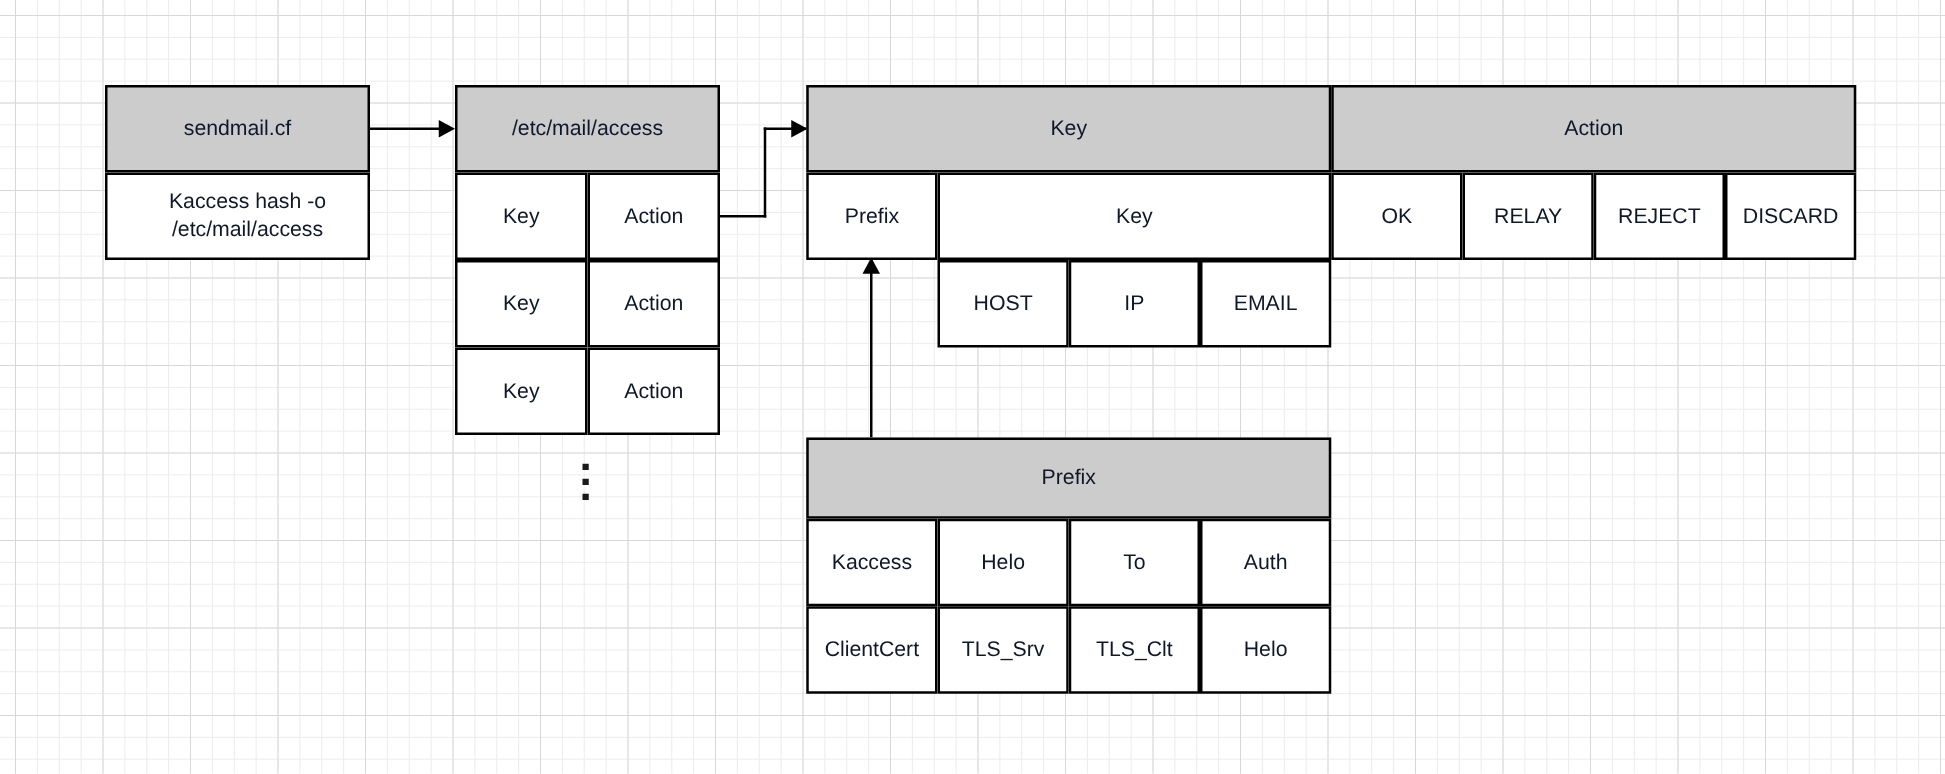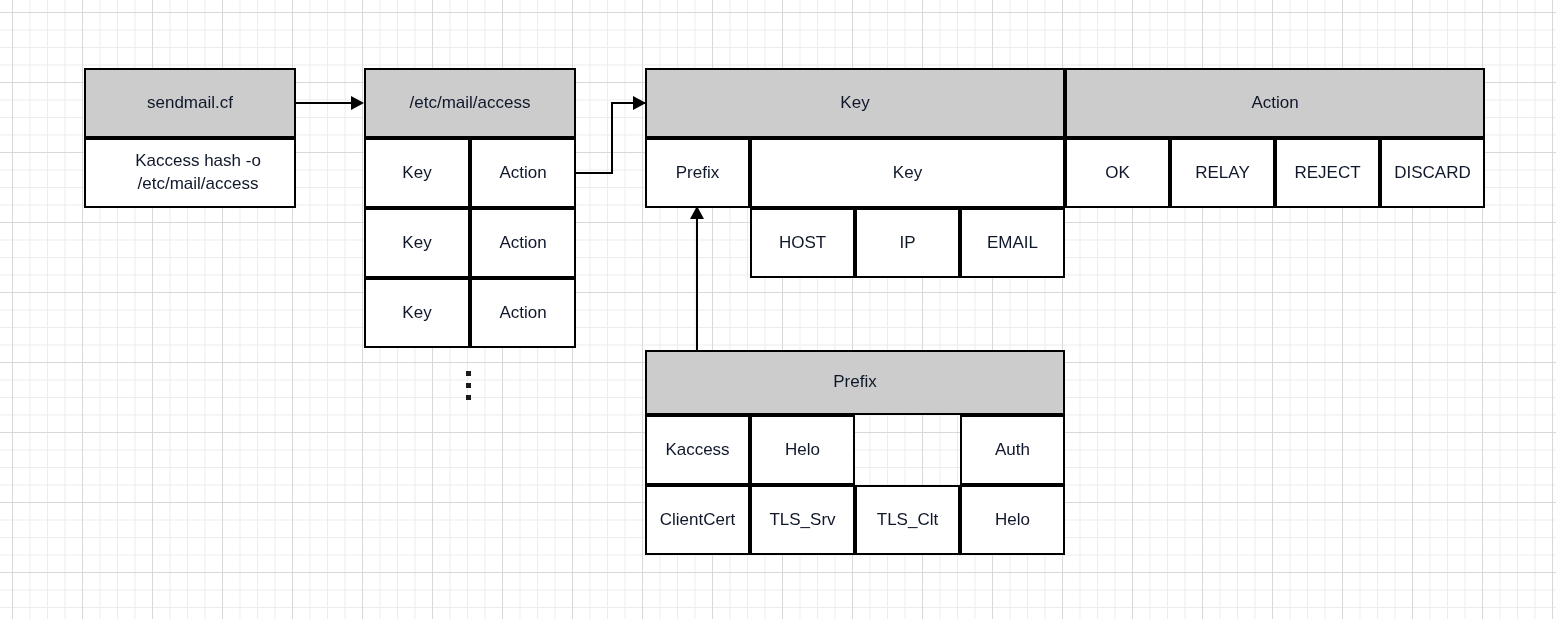--- a/index.html
+++ b/index.html
@@ -143,20 +143,21 @@
   <div class="cell" style="left:1275px; top:138px; width:105px; height:70px;">REJECT</div>
   <div class="cell" style="left:1380px; top:138px; width:105px; height:70px;">DISCARD</div>
 
   <div class="seg v" style="left:696px; top:210px; height:140px;"></div>
   <div class="arrow-u" style="left:690px; top:206px;"></div>
 
   <div class="cell head" style="left:645px; top:350px; width:420px; height:65px;">Prefix</div>
 
   <div class="cell" style="left:645px; top:415px; width:105px; height:70px;">Kaccess</div>
   <div class="cell" style="left:750px; top:415px; width:105px; height:70px;">Helo</div>
+  <div class="cell" style="left:855px; top:415px; width:105px; height:70px;">To</div>
   <div class="cell" style="left:960px; top:415px; width:105px; height:70px;">Auth</div>
 
   <div class="cell" style="left:645px; top:485px; width:105px; height:70px;">ClientCert</div>
   <div class="cell" style="left:750px; top:485px; width:105px; height:70px;">TLS_Srv</div>
   <div class="cell" style="left:855px; top:485px; width:105px; height:70px;">TLS_Clt</div>
   <div class="cell" style="left:960px; top:485px; width:105px; height:70px;">Helo</div>
 
 </div>
 
 </body></html>

